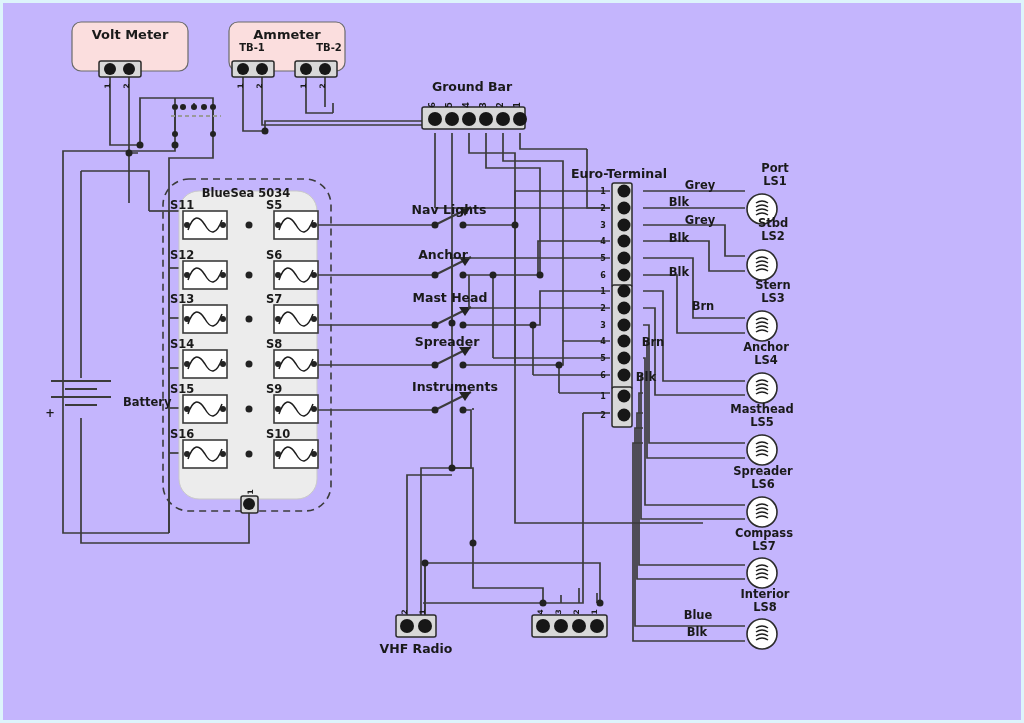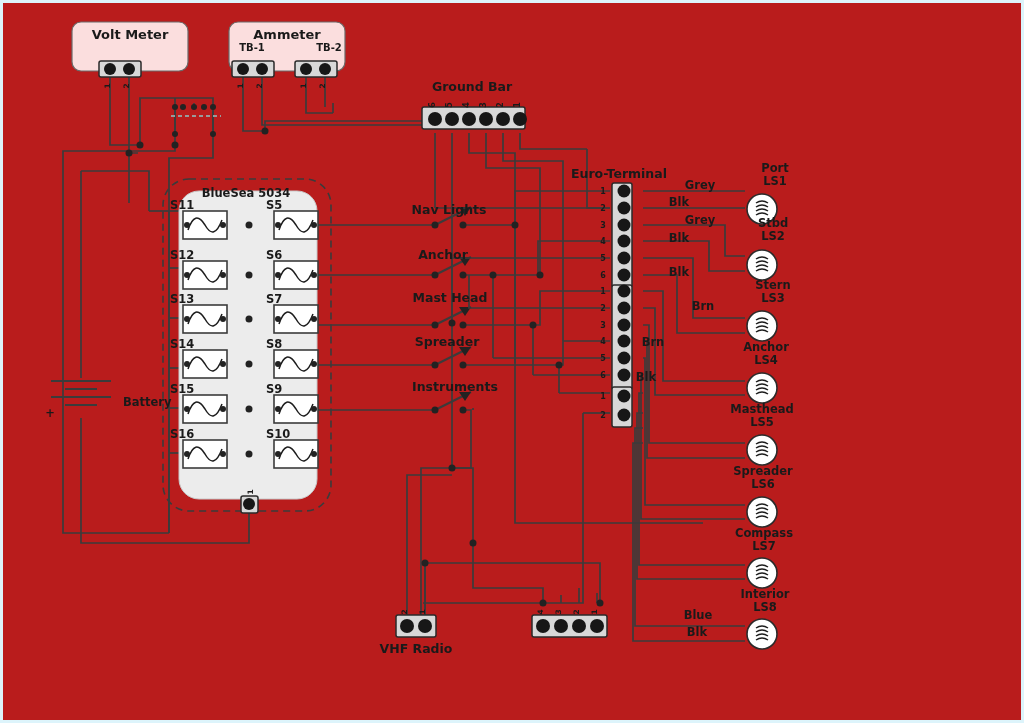--- a/index.html
+++ b/index.html
@@ -1,17 +1,17 @@
 <!DOCTYPE html>
 <html><head>
 <meta charset="utf-8">
 <style>
   html,body{margin:0;padding:0;background:#ffffff;}
   body{font-family:"DejaVu Sans","Liberation Sans",sans-serif;}
-  #root{position:relative;width:1024px;height:723px;background:#b91c1c;
+  #root{position:relative;width:1024px;height:723px;background:#c4b5fd;
         border:3px solid #ddf4fb;box-sizing:border-box;overflow:hidden;}
   svg{display:block;}
   .lbl{font-family:"DejaVu Sans","Liberation Sans",sans-serif;font-weight:bold;fill:#1a1a1a;}
   .t-title{font-size:12.5px;}
   .t-big{font-size:13px;}
   .t-med{font-size:11.5px;}
   .t-sm{font-size:10px;}
   .t-tiny{font-size:7.5px;}
   .t-num{font-size:8px;}
   .wire{stroke:#3b3b3b;stroke-width:1.7;fill:none;}

